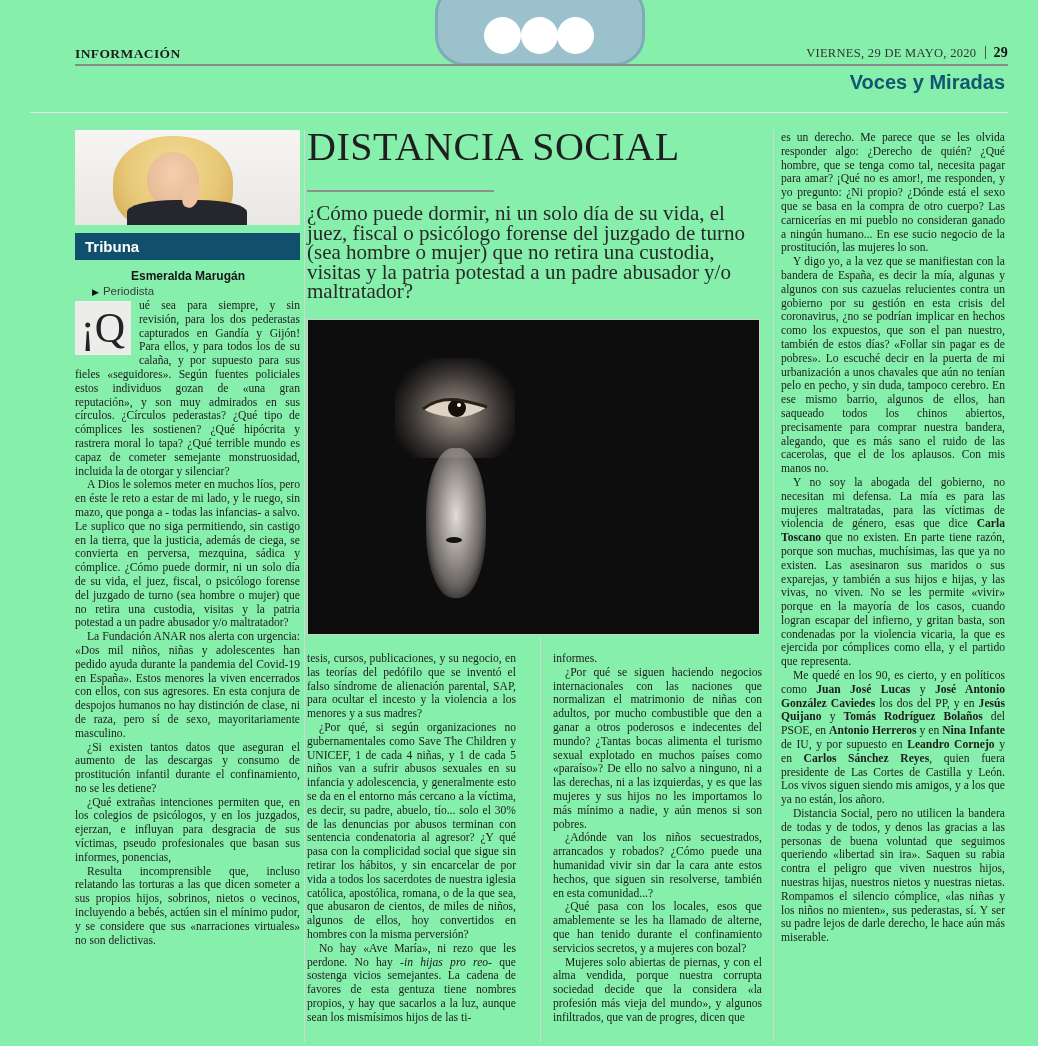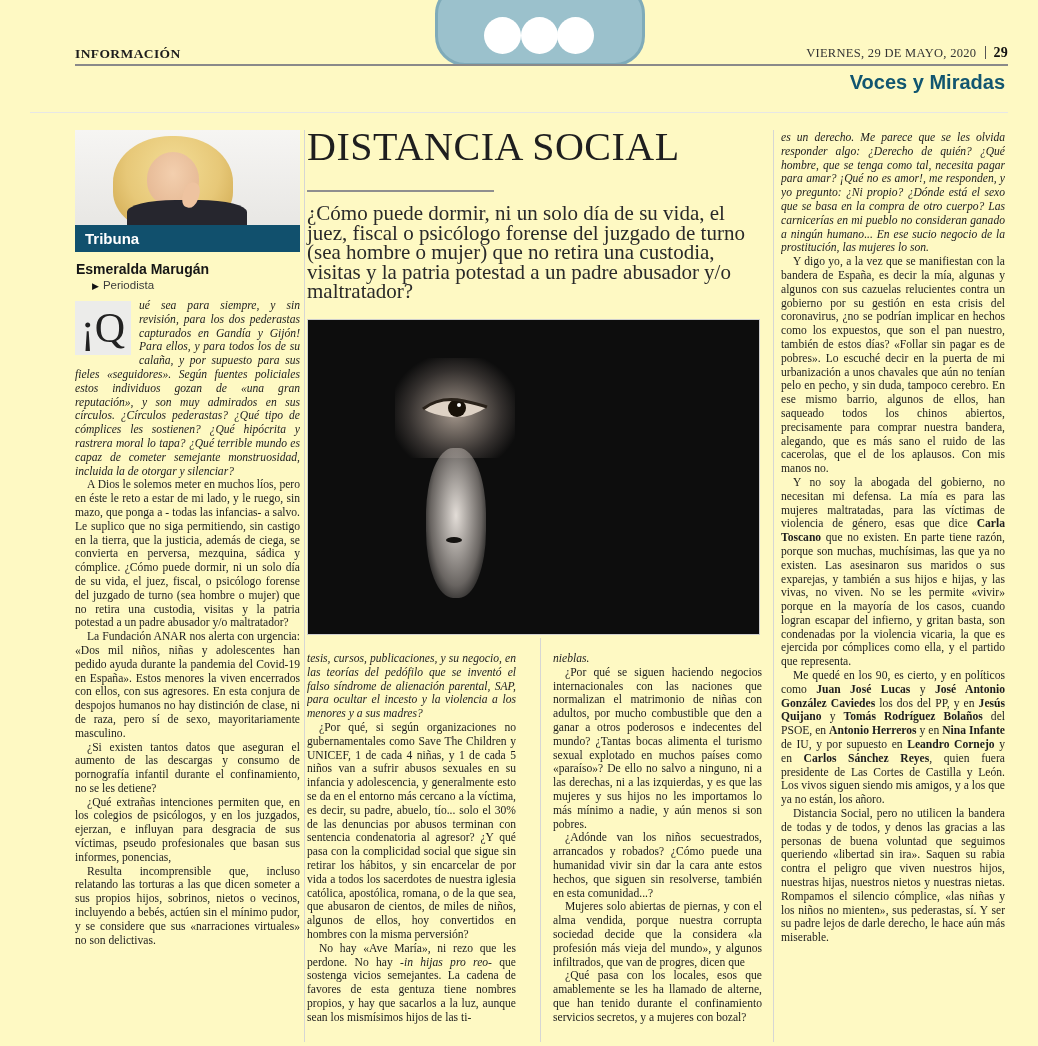--- a/index.html
+++ b/index.html
@@ -1,16 +1,16 @@
 <!DOCTYPE html>
 <html lang="es"><head>
 <meta charset="utf-8">
 <style>
   html,body{margin:0;padding:0;background:#f4f4f2;}
-  .page{position:relative;width:1038px;height:1046px;background:#fef9c3;overflow:hidden;
+  .page{position:relative;width:1038px;height:1046px;background:#86efac;overflow:hidden;
         font-family:"Liberation Serif",serif;color:#1b1b1b;}
 
   
   .badge{position:absolute;left:435px;top:-16px;width:210px;height:82px;
          background:#9bc1cc;border:3px solid #7fabb9;border-radius:30px;box-sizing:border-box;}
   .badge .dot{position:absolute;top:30px;width:37px;height:37px;border-radius:50%;background:#fff;}
   .badge .d1{left:46px}.badge .d2{left:83px}.badge .d3{left:119px}
 
   
   .masthead-row{position:absolute;left:75px;right:30px;top:44px;height:20px;}
@@ -29,30 +29,30 @@
   .vr2{left:540px;top:638px;height:404px;}
   .vr3{left:773px;top:130px;height:912px;}
 
   
   .sidebar{position:absolute;left:75px;top:130px;width:225px;}
   .author-photo{position:relative;width:225px;height:95px;background:linear-gradient(#f6f5f3,#e8e7e4);overflow:hidden;}
   .ap-hair{position:absolute;left:38px;top:6px;width:120px;height:96px;background:radial-gradient(ellipse at 50% 35%,#f3dd96 0%,#e7c878 55%,#d8b45e 80%);border-radius:48% 48% 42% 42%;}
   .ap-face{position:absolute;left:72px;top:22px;width:52px;height:54px;background:radial-gradient(ellipse at 50% 40%,#f3cfae,#e3b48f);border-radius:50% 50% 46% 46%;}
   .ap-body{position:absolute;left:52px;top:70px;width:120px;height:30px;background:#26262e;border-radius:40% 40% 0 0;}
   .ap-hand{position:absolute;left:108px;top:52px;width:16px;height:26px;background:#eec3a0;border-radius:45%;transform:rotate(18deg);}
-  .kicker{margin-top:0;background:#11506d;color:#fff;font-family:"Liberation Sans",sans-serif;
+  .kicker{margin-top:8px;background:#11506d;color:#fff;font-family:"Liberation Sans",sans-serif;
           font-weight:bold;font-size:15px;padding:5px 0 5px 10px;}
-  .author-name{font-family:"Liberation Sans",sans-serif;font-weight:bold;font-size:14px;color:#161616;margin:9px 0 2px 1px;}
+  .author-name{font-family:"Liberation Sans",sans-serif;font-weight:bold;font-size:12px;color:#161616;margin:9px 0 2px 1px;text-align:center;}
   .author-role{font-family:"Liberation Sans",sans-serif;font-size:11.5px;color:#3c3c3c;margin-left:17px;}
   .author-role .tri{font-size:9px;margin-right:4px;color:#111;}
 
   
   .bodytext{font-size:11.6px;line-height:13.8px;text-align:justify;color:#1c1c1c;overflow:hidden;}
   .bodytext p{margin:0;text-indent:12px;}
-  .bodytext p.noindent{text-indent:0;font-style:italic;}
+  .bodytext p.noindent{text-indent:0;}
   .col1body{position:absolute;left:75px;top:299px;width:225px;height:746px;}
   .col4body{position:absolute;left:781px;top:131px;width:224px;height:913px;}
   .dropcap{float:left;width:56px;height:54px;background:#ececea;margin:2px 8px 2px 0;
            text-align:center;font-size:42px;line-height:54px;color:#222;font-family:"Liberation Serif",serif;}
 
   
   .article-main{position:absolute;left:307px;top:126px;width:455px;}
   h1.headline{margin:0;font-family:"Liberation Serif",serif;font-weight:400;font-size:40px;
               letter-spacing:.5px;color:#1f1f1f;line-height:1.05;}
   .headline-rule{width:187px;height:2px;background:#8f8f8f;margin:22px 0 12px 0;}
@@ -110,21 +110,21 @@
       <span class="tri" data-name="arrow-bullet-icon">▶</span><span data-name="author-role-label">Periodista</span>
     </div>
   </aside>
 
   <div class="bodytext col1body" data-name="article-column-1">
     <span class="dropcap" data-name="drop-cap">¡Q</span>
     <div data-name="column-paragraphs">
         <p data-name="article-paragraph" class="noindent">ué sea para siempre, y sin revisión, para los dos pederastas capturados en Gandía y Gijón! Para ellos, y para todos los de su calaña, y por supuesto para sus fieles «seguidores». Según fuentes policiales estos individuos gozan de «una gran reputación», y son muy admirados en sus círculos. ¿Círculos pederastas? ¿Qué tipo de cómplices les sostienen? ¿Qué hipócrita y rastrera moral lo tapa? ¿Qué terrible mundo es capaz de cometer semejante monstruosidad, incluida la de otorgar y silenciar?</p>
         <p data-name="article-paragraph">A Dios le solemos meter en muchos líos, pero en éste le reto a estar de mi lado, y le ruego, sin mazo, que ponga a - todas las infancias- a salvo. Le suplico que no siga permitiendo, sin castigo en la tierra, que la justicia, además de ciega, se convierta en perversa, mezquina, sádica y cómplice. ¿Cómo puede dormir, ni un solo día de su vida, el juez, fiscal, o psicólogo forense del juzgado de turno (sea hombre o mujer) que no retira una custodia, visitas y la patria potestad a un padre abusador y/o maltratador?</p>
         <p data-name="article-paragraph">La Fundación ANAR nos alerta con urgencia: «Dos mil niños, niñas y adolescentes han pedido ayuda durante la pandemia del Covid-19 en España». Estos menores la viven encerrados con ellos, con sus agresores. En esta conjura de despojos humanos no hay distinción de clase, ni de raza, pero sí de sexo, mayoritariamente masculino.</p>
-        <p data-name="article-paragraph">¿Si existen tantos datos que aseguran el aumento de las descargas y consumo de pornografía infantil durante el confinamiento, no se les detiene?</p>
+        <p data-name="article-paragraph">¿Si existen tantos datos que aseguran el aumento de las descargas y consumo de prostitución infantil durante el confinamiento, no se les detiene?</p>
         <p data-name="article-paragraph">¿Qué extrañas intenciones permiten que, en los colegios de psicólogos, y en los juzgados, ejerzan, e influyan para desgracia de sus víctimas, pseudo profesionales que basan sus informes, ponencias,</p>
         <p data-name="article-paragraph">Resulta incomprensible que, incluso relatando las torturas a las que dicen someter a sus propios hijos, sobrinos, nietos o vecinos, incluyendo a bebés, actúen sin el mínimo pudor, y se considere que sus «narraciones virtuales» no son delictivas.</p>
       </div>
   </div>
 
   <section class="article-main" data-name="article-main">
     <h1 class="headline" data-name="headline">DISTANCIA SOCIAL</h1>
     <div class="headline-rule" data-name="headline-rule"></div>
     <p class="standfirst" data-name="standfirst">¿Cómo puede dormir, ni un solo día de su vida, el juez, fiscal o psicólogo forense del juzgado de turno (sea hombre o mujer) que no retira una custodia, visitas y la patria potestad a un padre abusador y/o maltratador?</p>
 
@@ -140,25 +140,25 @@
       <div class="mouth" data-name="photo-mouth-shape"></div>
     </div>
 
     <div class="cols23">
       <div class="bodytext" data-name="article-column-2">
           <p data-name="article-paragraph" class="noindent">tesis, cursos, publicaciones, y su negocio, en las teorías del pedófilo que se inventó el falso síndrome de alienación parental, SAP, para ocultar el incesto y la violencia a los menores y a sus madres?</p>
           <p data-name="article-paragraph">¿Por qué, si según organizaciones no gubernamentales como Save The Children y UNICEF, 1 de cada 4 niñas, y 1 de cada 5 niños van a sufrir abusos sexuales en su infancia y adolescencia, y generalmente esto se da en el entorno más cercano a la víctima, es decir, su padre, abuelo, tío... solo el 30% de las denuncias por abusos terminan con sentencia condenatoria al agresor? ¿Y qué pasa con la complicidad social que sigue sin retirar los hábitos, y sin encarcelar de por vida a todos los sacerdotes de nuestra iglesia católica, apostólica, romana, o de la que sea, que abusaron de cientos, de miles de niños, algunos de ellos, hoy convertidos en hombres con la misma perversión?</p>
           <p data-name="article-paragraph">No hay «Ave María», ni rezo que les perdone. No hay <i>-in hijas pro reo-</i> que sostenga vicios semejantes. La cadena de favores de esta gentuza tiene nombres propios, y hay que sacarlos a la luz, aunque sean los mismísimos hijos de las ti-</p>
         </div>
       <div class="bodytext" data-name="article-column-3">
-          <p data-name="article-paragraph" class="noindent">nieblas.</p>
+          <p data-name="article-paragraph" class="noindent">informes.</p>
           <p data-name="article-paragraph">¿Por qué se siguen haciendo negocios internacionales con las naciones que normalizan el matrimonio de niñas con adultos, por mucho combustible que den a ganar a otros poderosos e indecentes del mundo? ¿Tantas bocas alimenta el turismo sexual explotado en muchos países como «paraíso»? De ello no salvo a ninguno, ni a las derechas, ni a las izquierdas, y es que las mujeres y sus hijos no les importamos lo más mínimo a nadie, y aún menos si son pobres.</p>
           <p data-name="article-paragraph">¿Adónde van los niños secuestrados, arrancados y robados? ¿Cómo puede una humanidad vivir sin dar la cara ante estos hechos, que siguen sin resolverse, también en esta comunidad...?</p>
+          <p data-name="article-paragraph">¿Qué pasa con los locales, esos que amablemente se les ha llamado de alterne, que han tenido durante el confinamiento servicios secretos, y a mujeres con bozal?</p>
           <p data-name="article-paragraph">Mujeres solo abiertas de piernas, y con el alma vendida, porque nuestra corrupta sociedad decide que la considera «la profesión más vieja del mundo», y algunos infiltrados, que van de progres, dicen que</p>
-          <p data-name="article-paragraph">¿Qué pasa con los locales, esos que amablemente se les ha llamado de alterne, que han tenido durante el confinamiento servicios secretos, y a mujeres con bozal?</p>
         </div>
     </div>
   </section>
 
   <div class="bodytext col4body" data-name="article-column-4">
       <p data-name="article-paragraph" class="noindent">es un derecho. Me parece que se les olvida responder algo: ¿Derecho de quién? ¿Qué hombre, que se tenga como tal, necesita pagar para amar? ¡Qué no es amor!, me responden, y yo pregunto: ¿Ni propio? ¿Dónde está el sexo que se basa en la compra de otro cuerpo? Las carnicerías en mi pueblo no consideran ganado a ningún humano... En ese sucio negocio de la prostitución, las mujeres lo son.</p>
       <p data-name="article-paragraph">Y digo yo, a la vez que se manifiestan con la bandera de España, es decir la mía, algunas y algunos con sus cazuelas relucientes contra un gobierno por su gestión en esta crisis del coronavirus, ¿no se podrían implicar en hechos como los expuestos, que son el pan nuestro, también de estos días? «Follar sin pagar es de pobres». Lo escuché decir en la puerta de mi urbanización a unos chavales que aún no tenían pelo en pecho, y sin duda, tampoco cerebro. En ese mismo barrio, algunos de ellos, han saqueado todos los chinos abiertos, precisamente para comprar nuestra bandera, alegando, que es más sano el ruido de las cacerolas, que el de los aplausos. Con mis manos no.</p>
       <p data-name="article-paragraph">Y no soy la abogada del gobierno, no necesitan mi defensa. La mía es para las mujeres maltratadas, para las víctimas de violencia de género, esas que dice <b>Carla Toscano</b> que no existen. En parte tiene razón, porque son muchas, muchísimas, las que ya no existen. Las asesinaron sus maridos o sus exparejas, y también a sus hijos e hijas, y las vivas, no viven. No se les permite «vivir» porque en la mayoría de los casos, cuando logran escapar del infierno, y gritan basta, son condenadas por la violencia vicaria, la que es ejercida por cómplices como ella, y el partido que representa.</p>
       <p data-name="article-paragraph">Me quedé en los 90, es cierto, y en políticos como <b>Juan José Lucas</b> y <b>José Antonio González Caviedes</b> los dos del PP, y en <b>Jesús Quijano</b> y <b>Tomás Rodríguez Bolaños</b> del PSOE, en <b>Antonio Herreros</b> y en <b>Nina Infante</b> de IU, y por supuesto en <b>Leandro Cornejo</b> y en <b>Carlos Sánchez Reyes</b>, quien fuera presidente de Las Cortes de Castilla y León. Los vivos siguen siendo mis amigos, y a los que ya no están, los añoro.</p>
       <p data-name="article-paragraph">Distancia Social, pero no utilicen la bandera de todas y de todos, y denos las gracias a las personas de buena voluntad que seguimos queriendo «libertad sin ira». Saquen su rabia contra el peligro que viven nuestros hijos, nuestras hijas, nuestros nietos y nuestras nietas. Rompamos el silencio cómplice, «las niñas y los niños no mienten», sus pederastas, sí. Y ser su padre lejos de darle derecho, le hace aún más miserable.</p>

